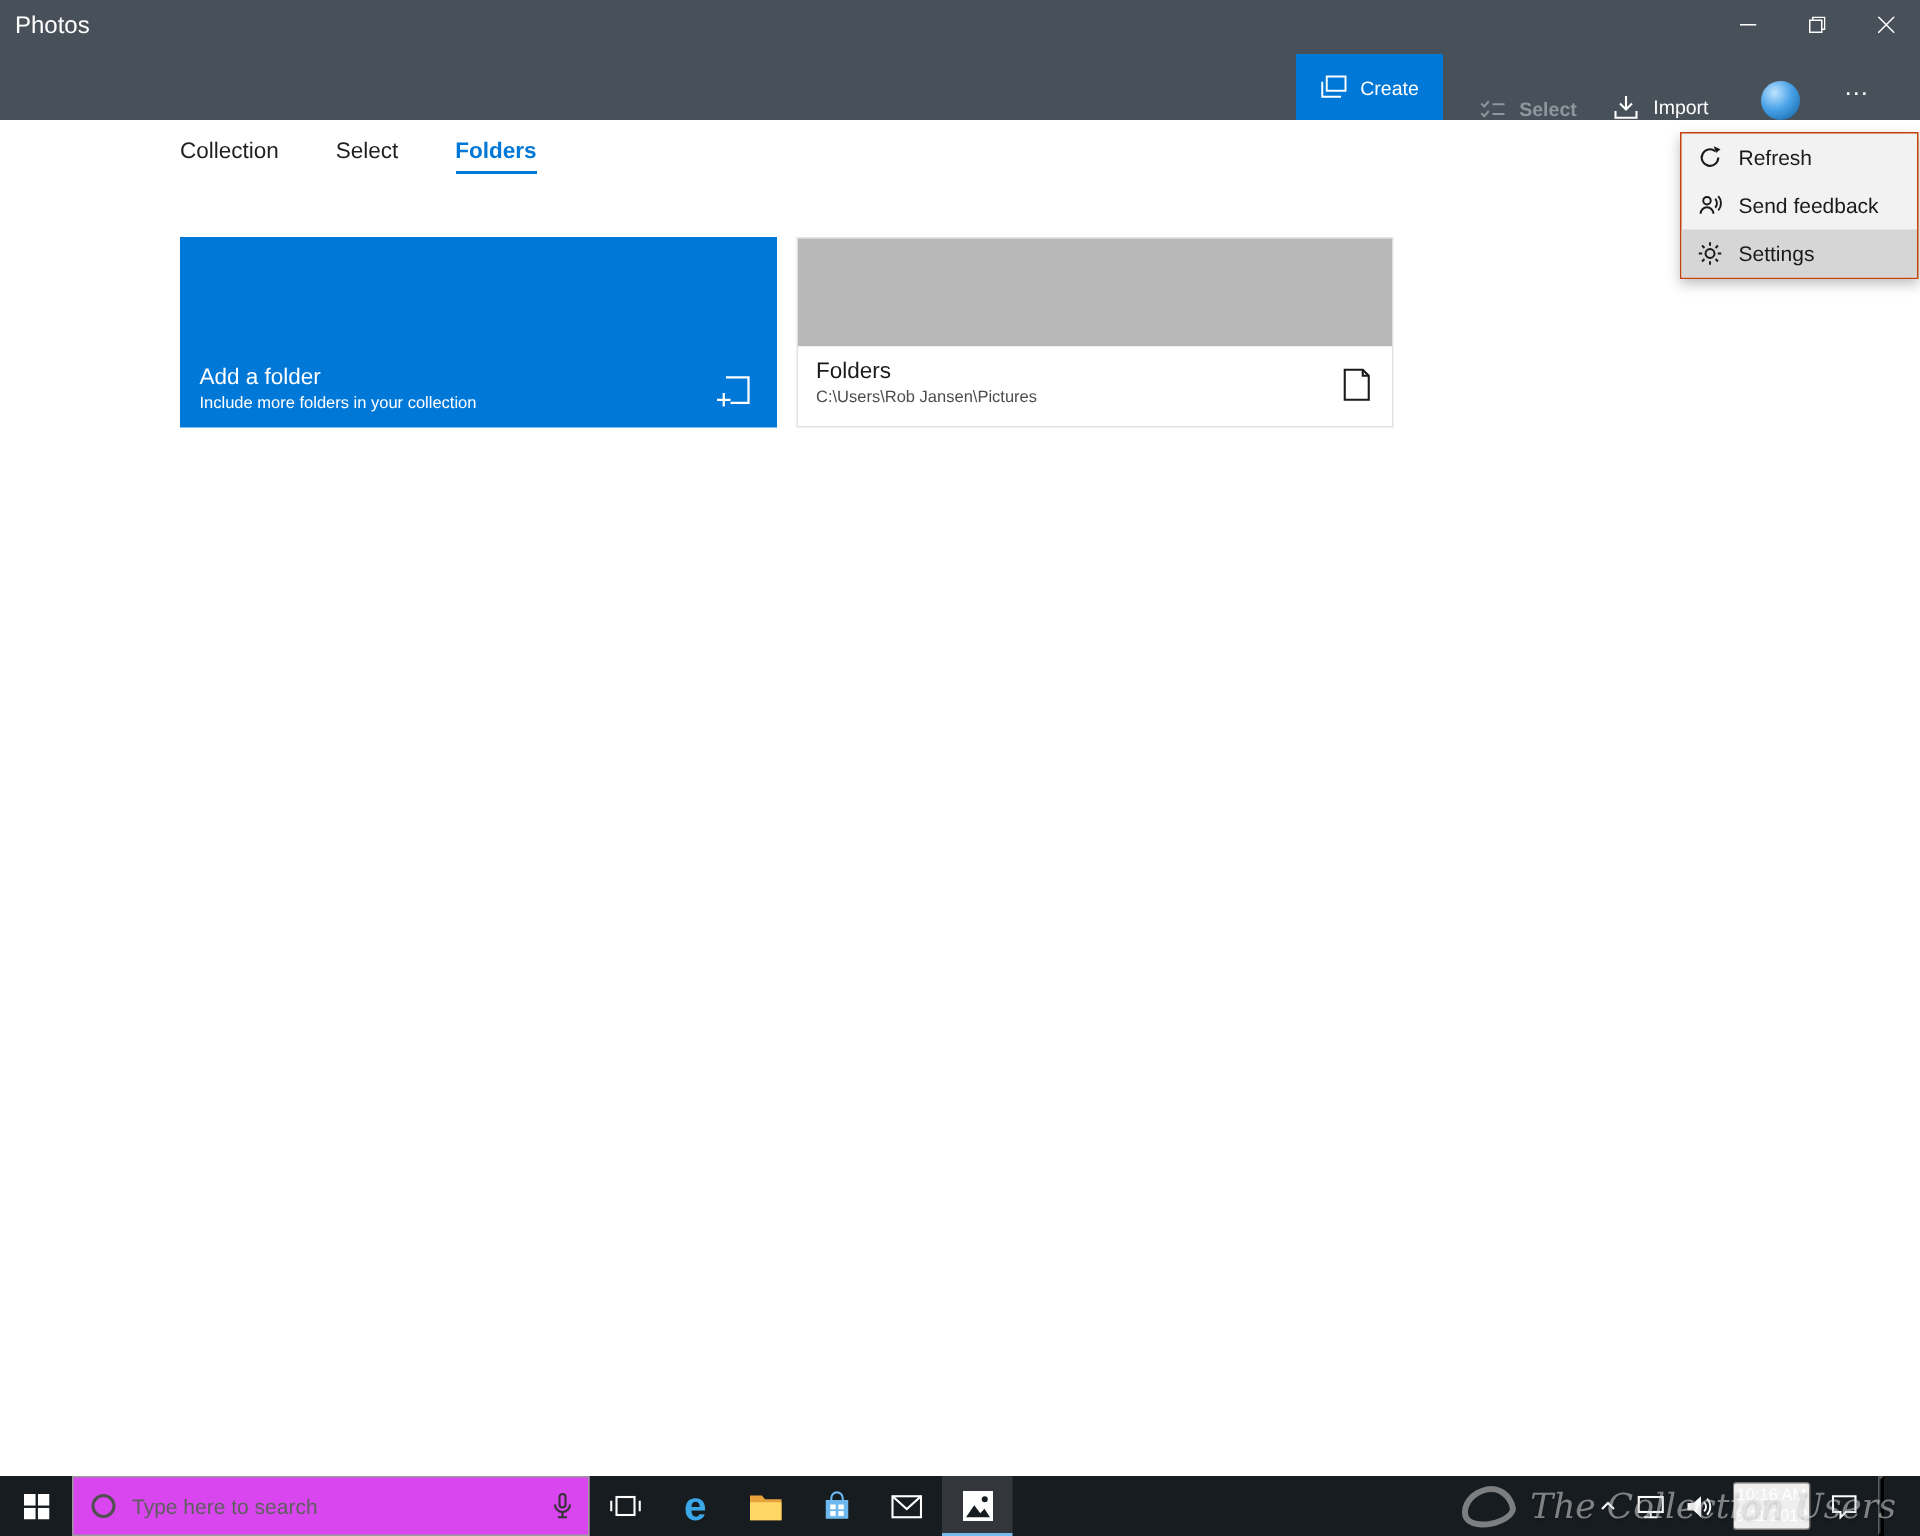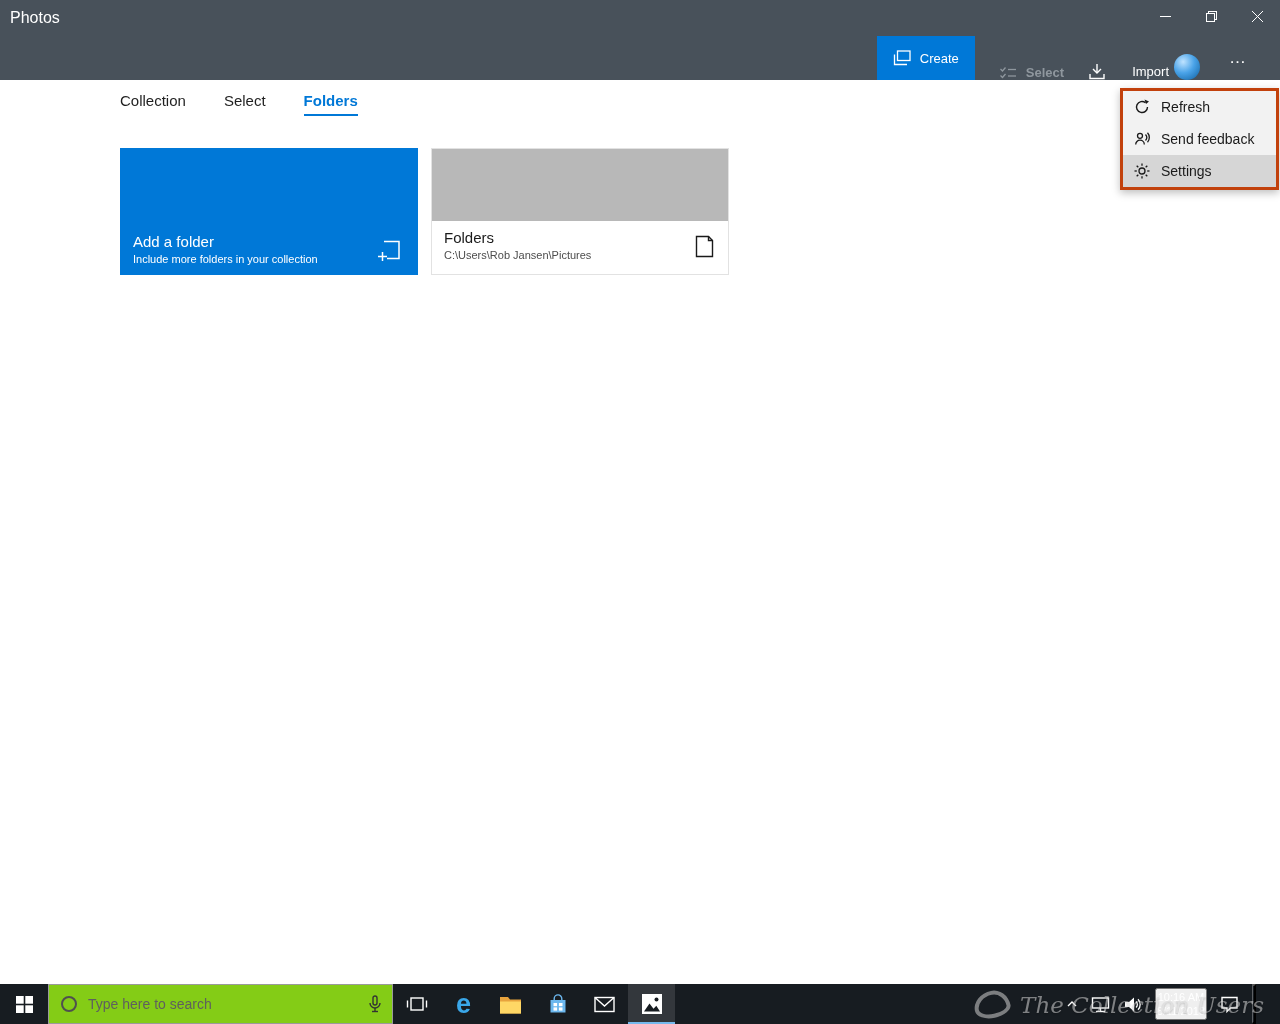--- a/index.html
+++ b/index.html
@@ -10,52 +10,52 @@
   
   .header { position:absolute; top:0; left:0; right:0; height:80px; background:#48515a; }
   .window-title { position:absolute; left:10px; top:9px; font-size:16px; color:#ffffff; }
   .win-controls { position:absolute; right:0; top:0; height:32px; display:flex; }
   .win-btn { width:46px; height:32px; display:flex; align-items:center; justify-content:center; background:transparent; border:none; cursor:pointer; }
 
   
   .commandbar { position:absolute; top:32px; right:0; height:48px; display:flex; align-items:flex-end; padding-right:20px; }
   .cmd-create { height:44px; display:flex; align-items:center; gap:9px; background:#0078d7; color:#fff; border:none; padding:0 16px; font-size:13px; cursor:pointer; font-family:inherit; }
   .cmd-select { display:flex; align-items:center; gap:9px; color:#8f979e; font-size:13px; background:none; border:none; margin:0 24px; cursor:default; font-family:inherit;font-weight:bold; }
-  .cmd-import { display:flex; align-items:center; gap:26px; color:#fff; font-size:13px; background:none; border:none; margin-right:5px; cursor:pointer; font-family:inherit; }
+  .cmd-import { display:flex; align-items:center; gap:9px; color:#fff; font-size:13px; background:none; border:none; margin-right:35px; cursor:pointer; font-family:inherit; }
   .avatar { width:26px; height:26px; border-radius:50%; background:radial-gradient(circle at 35% 30%, #bfe3ff 0%, #4aa3e8 45%, #0d5e9e 100%); border:none; margin-right:16px; cursor:pointer; }
   .cmd-more { color:#fff; font-size:17px; letter-spacing:1px; background:none; border:none; width:44px; height:44px; cursor:pointer; }
 
   
   .tabs { position:absolute; top:80px; left:0; right:0; height:46px; background:#fff; display:flex; align-items:flex-start; padding:12px 0 0 120px; gap:38px; }
   .tab { font-size:15px; color:#1f1f1f; padding-bottom:5px; border-bottom:2px solid transparent; cursor:pointer; }
   .tab.active { color:#0078d7; font-weight:600; border-bottom-color:#0078d7; }
 
   
   .tiles { position:absolute; top:148px; left:120px; display:flex; gap:13px; }
-  .tile { width:298px; height:127px; position:relative; cursor:pointer; }
+  .tile { width:398px; height:127px; position:relative; cursor:pointer;margin-top:10px; }
   .tile-add { background:#0078d7; color:#fff; }
   .tile-add-title { position:absolute; left:13px; top:85px; font-size:15px; }
   .tile-add-sub { position:absolute; left:13px; top:105px; font-size:11px; }
   .tile-add .add-icon { position:absolute; right:15px; bottom:13px; }
   .tile-photo { background:#fff; border:1px solid #e2e2e2; }
   .tile-img { height:72px; background:#b8b8b8; }
   .tile-foot { position:relative; height:53px; background:#fff; padding:8px 12px 0 12px; }
   .tile-title { font-size:15px; color:#1a1a1a; }
   .tile-path { font-size:11px; color:#4d4d4d; margin-top:3px; }
   .tile-foot .foot-icon { position:absolute; right:14px; top:14px; }
 
   
-  .menu { position:absolute; top:88px; left:1120px; width:159px; background:#f2f2f2; border:3px solid #c2410c; box-shadow:0 3px 8px rgba(0,0,0,.25); z-index:6; }
+  .menu { position:absolute; top:88px; left:1120px; width:159px; background:#f2f2f2; border:1px solid #c2410c; box-shadow:0 3px 8px rgba(0,0,0,.25); z-index:6; }
   .menu-item { height:32px; display:flex; align-items:center; gap:11px; padding:0 11px; font-size:14px; color:#1a1a1a; cursor:pointer; }
   .menu-item.highlight { background:#d6d6d6; }
 
   
   .taskbar { position:absolute; left:0; bottom:0; right:0; height:40px; background:#171c21; display:flex; align-items:stretch; z-index:10; }
   .tb-start { width:48px; display:flex; align-items:center; justify-content:center; background:none; border:none; cursor:pointer; }
-  .search { width:345px; background:#84cc16; display:flex; align-items:center; gap:9px; padding:0 10px; border:1px solid #9a9a9a; }
+  .search { width:345px; background:#d946ef; display:flex; align-items:center; gap:9px; padding:0 10px; border:1px solid #9a9a9a; }
   .search input { border:none; outline:none; flex:1; font-size:14px; color:#333; background:transparent; font-family:inherit; }
   .search input::placeholder { color:#5f5f5f; opacity:1; }
   .tb-app { width:47px; display:flex; align-items:center; justify-content:center; background:none; border:none; cursor:pointer; position:relative; }
   .tb-app.active { background:rgba(255,255,255,0.12); box-shadow:inset 0 -2px 0 #76b9ed; }
   .edge-glyph { color:#3aa7e9; font-size:27px; font-weight:bold; line-height:1; }
   .tray { margin-left:auto; display:flex; align-items:center; gap:13px; padding-right:24px; }
   .tray-btn { background:none; border:none; display:flex; align-items:center; justify-content:center; cursor:pointer; }
   .clock { color:#fff; font-size:11px; line-height:14px; text-align:center; cursor:default; }
   .show-desktop { width:4px; height:40px; border-left:1px solid rgba(255,255,255,.3); background:none; padding:0; cursor:pointer; }
 

